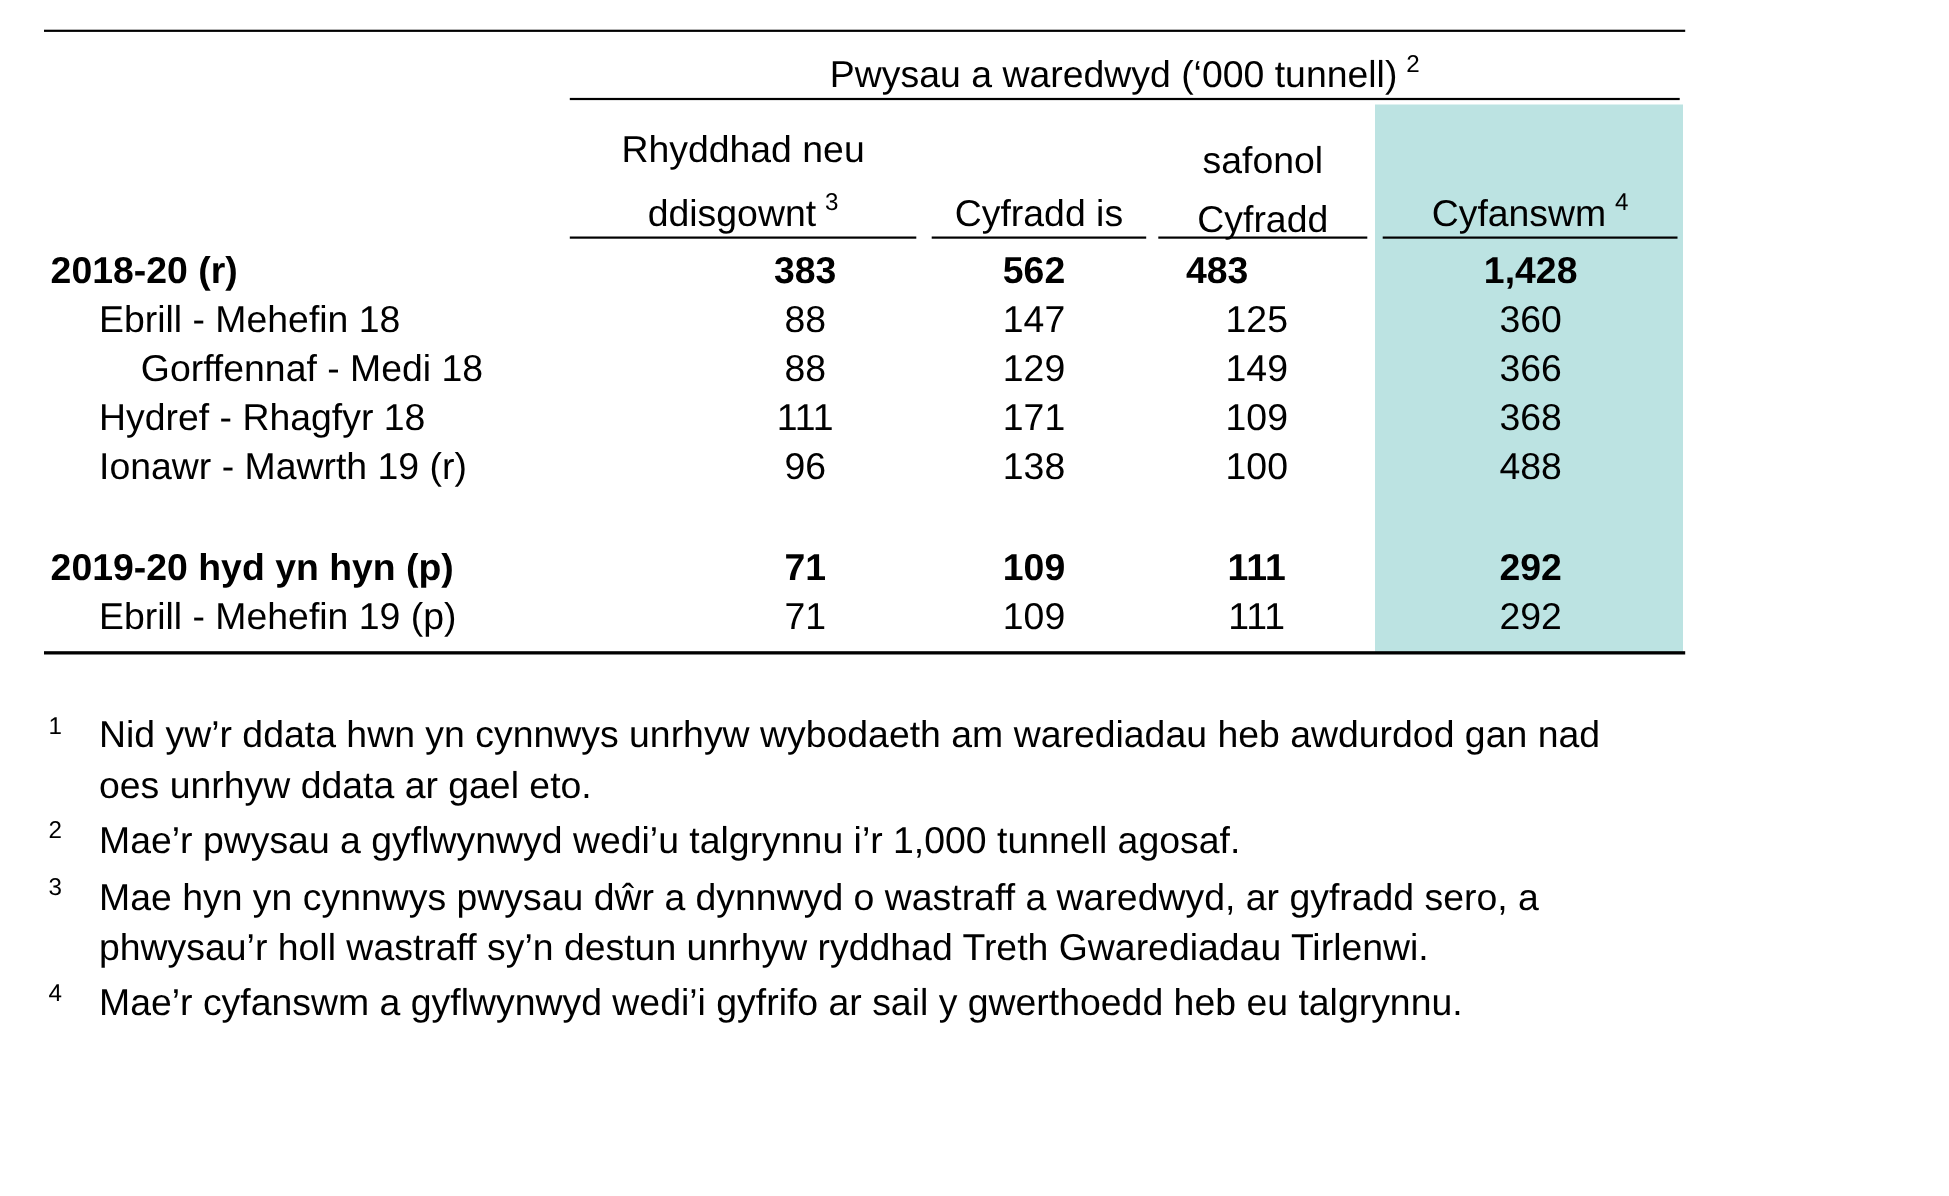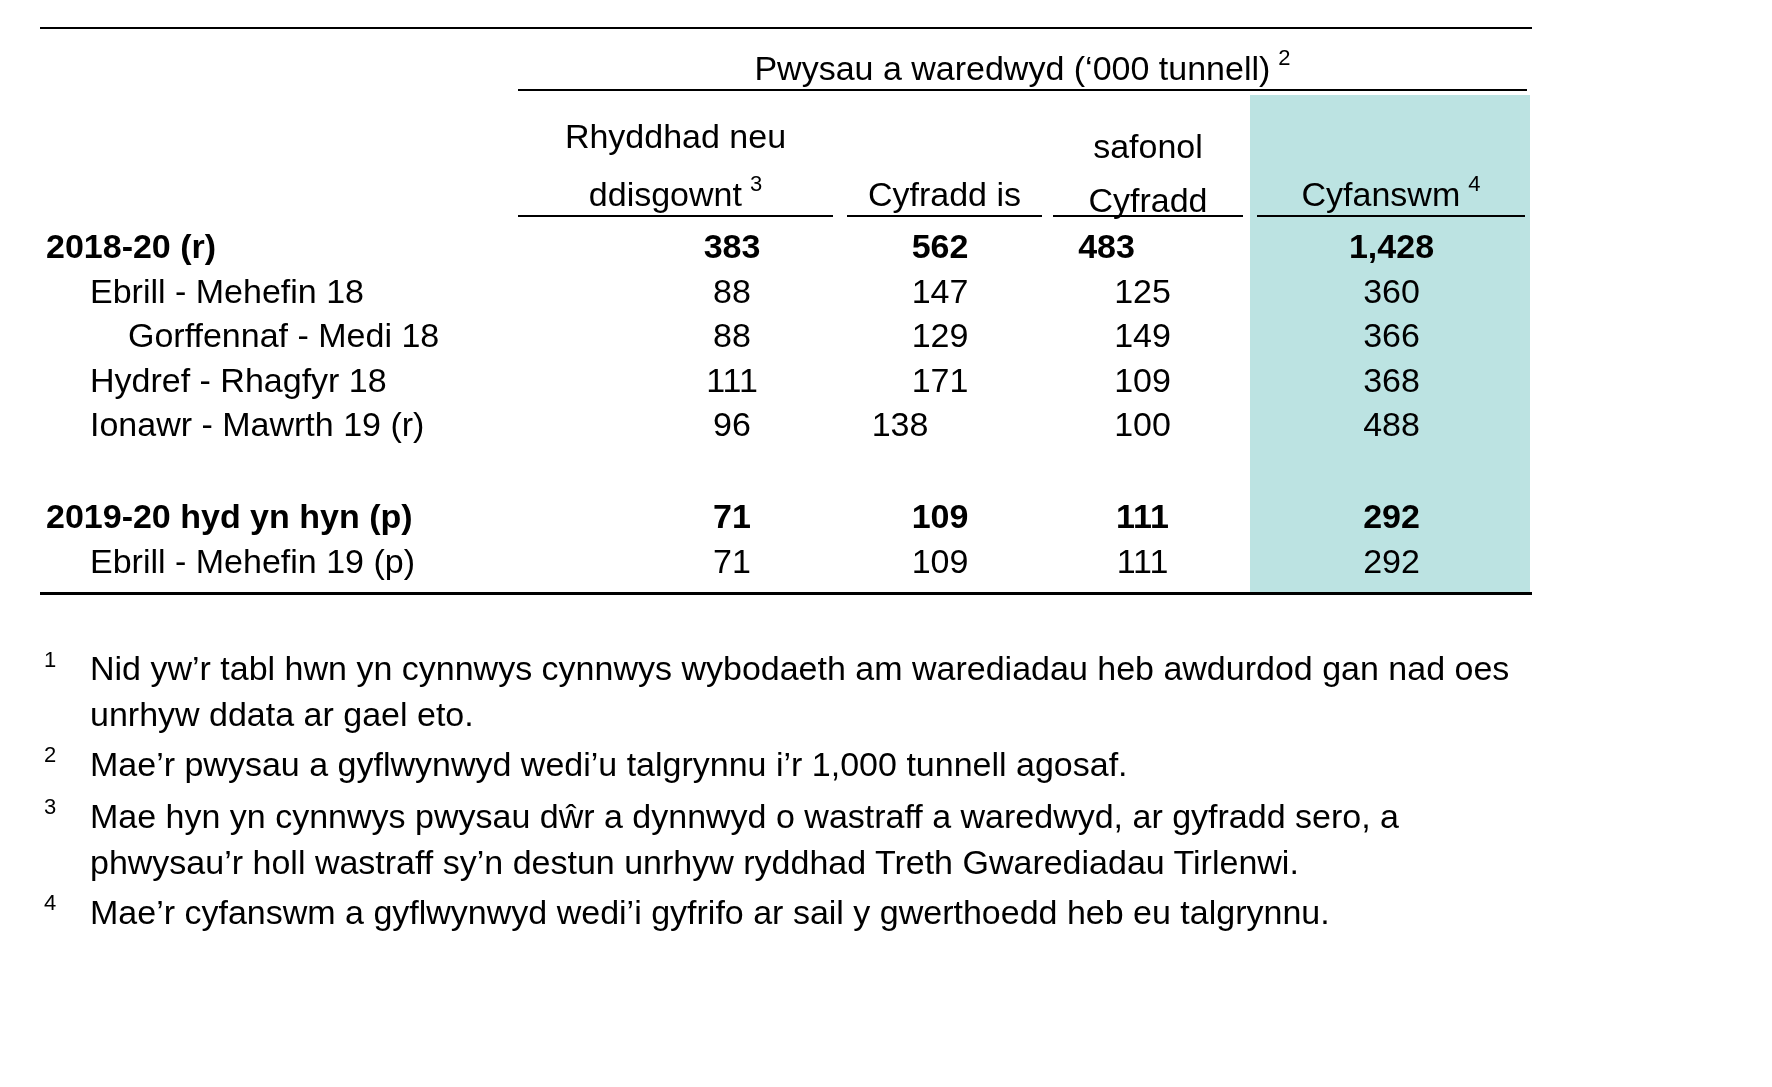--- a/index.html
+++ b/index.html
@@ -82,21 +82,21 @@
   <div class="row-label sub" style="top:358px;">Hydref - Rhagfyr 18</div>
   <div class="cell" style="top:358px; left:633px; width:198px;">111</div>
   <div class="cell" style="top:358px; left:840px; width:200px;">171</div>
   <div class="cell" style="top:358px; left:1043px; width:199px;">109</div>
   <div class="cell" style="top:358px; left:1260px; width:263px;">368</div>
 </div>
 
 <div>
   <div class="row-label sub" style="top:402px;">Ionawr - Mawrth 19 (r)</div>
   <div class="cell" style="top:402px; left:633px; width:198px;">96</div>
-  <div class="cell" style="top:402px; left:800px; width:200px;">138</div>
+  <div class="cell" style="top:402px; left:840px; width:200px;">138</div>
   <div class="cell" style="top:402px; left:1043px; width:199px;">100</div>
   <div class="cell" style="top:402px; left:1260px; width:263px;">488</div>
 </div>
 
 <div>
   <div class="row-label bold" style="top:494px;">2019-20 hyd yn hyn (p)</div>
   <div class="cell bold" style="top:494px; left:633px; width:198px;">71</div>
   <div class="cell bold" style="top:494px; left:840px; width:200px;">109</div>
   <div class="cell bold" style="top:494px; left:1043px; width:199px;">111</div>
   <div class="cell bold" style="top:494px; left:1260px; width:263px;">292</div>
@@ -106,21 +106,21 @@
   <div class="row-label sub" style="top:539px;">Ebrill - Mehefin 19 (p)</div>
   <div class="cell" style="top:539px; left:633px; width:198px;">71</div>
   <div class="cell" style="top:539px; left:840px; width:200px;">109</div>
   <div class="cell" style="top:539px; left:1043px; width:199px;">111</div>
   <div class="cell" style="top:539px; left:1260px; width:263px;">292</div>
 </div>
 
 <div>
   <div>
     <div class="fn-num" style="top:645px;">1</div>
-    <div class="fn-text" style="top:645px;">Nid yw’r tabl hwn yn cynnwys cynnwys wybodaeth am warediadau heb awdurdod gan nad oes unrhyw ddata ar gael eto.</div>
+    <div class="fn-text" style="top:645px;">Nid yw’r ddata hwn yn cynnwys unrhyw wybodaeth am warediadau heb awdurdod gan nad oes unrhyw ddata ar gael eto.</div>
   </div>
   <div>
     <div class="fn-num" style="top:740px;">2</div>
     <div class="fn-text" style="top:741px;">Mae’r pwysau a gyflwynwyd wedi’u talgrynnu i’r 1,000 tunnell agosaf.</div>
   </div>
   <div>
     <div class="fn-num" style="top:792px;">3</div>
     <div class="fn-text" style="top:793px;">Mae hyn yn cynnwys pwysau dŵr a dynnwyd o wastraff a waredwyd, ar gyfradd sero, a phwysau’r holl wastraff sy’n destun unrhyw ryddhad Treth Gwarediadau Tirlenwi.</div>
   </div>
   <div>

